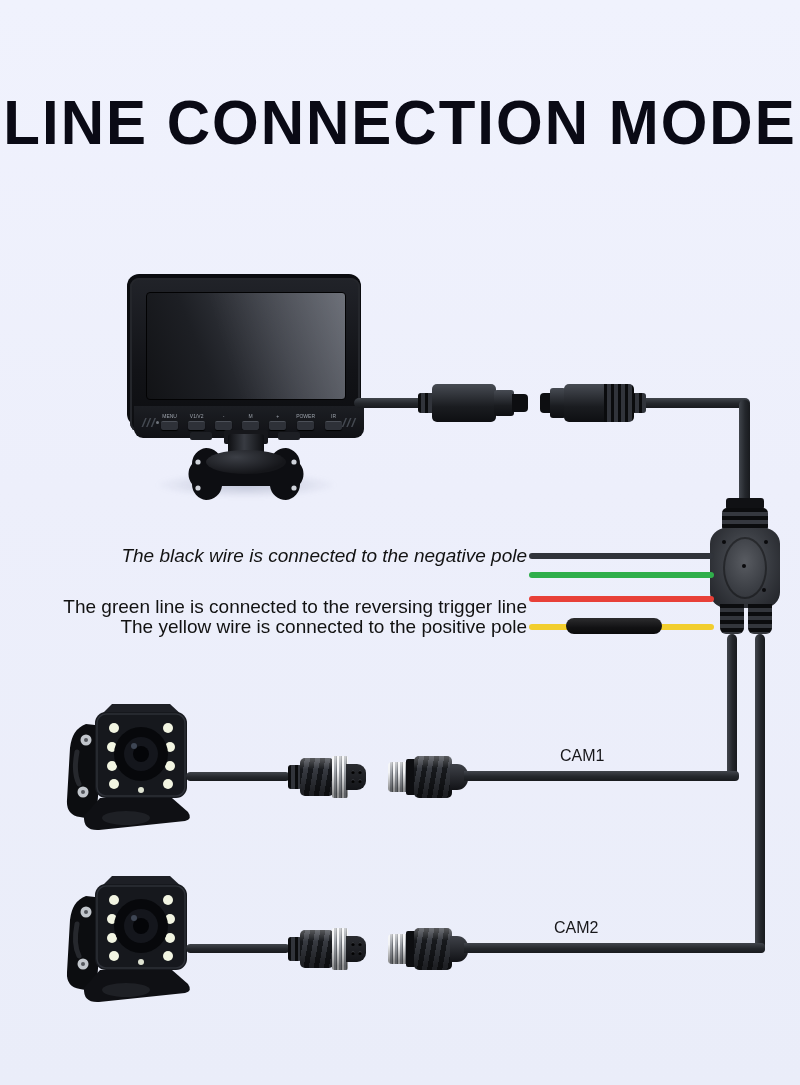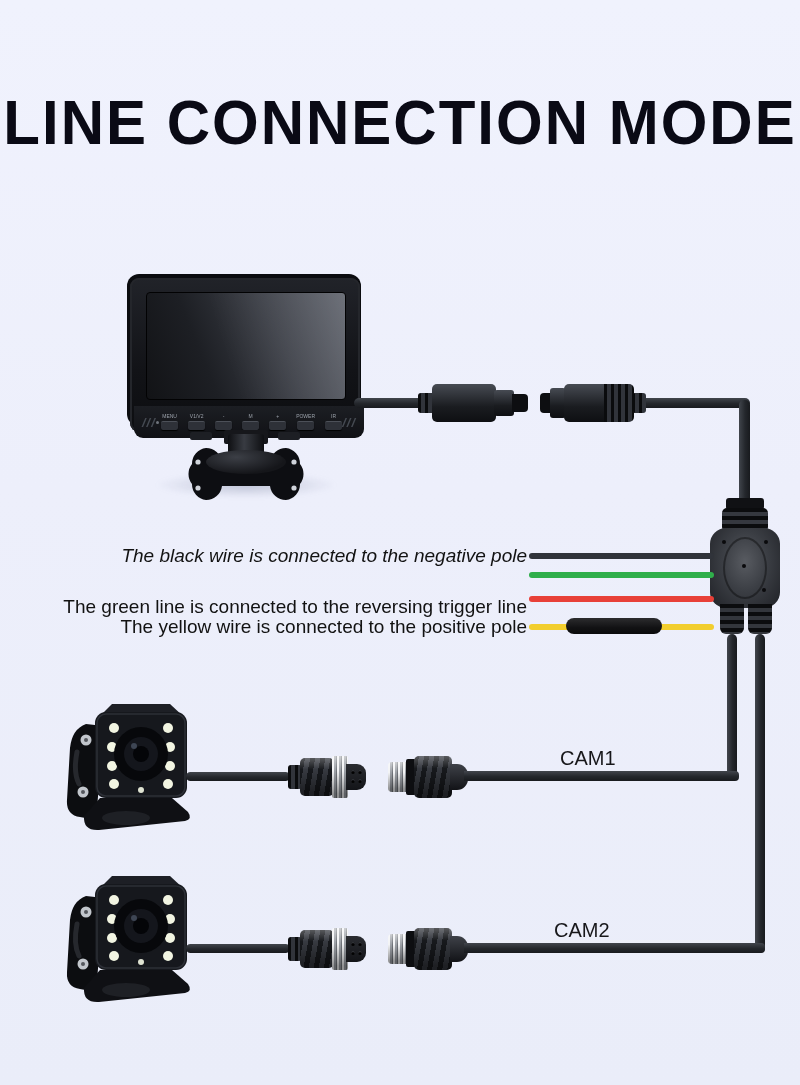--- a/index.html
+++ b/index.html
@@ -70,21 +70,21 @@
   .sp-stub{position:absolute;top:108px;width:24px;height:30px;border-radius:0 0 6px 6px;
       background:repeating-linear-gradient(180deg,#0b0c0e 0 4px,#33363c 4px 8px);}
 
   
   .wire-label{position:absolute;left:0;width:527px;text-align:right;font-size:19px;color:#121212;line-height:22px;}
   .wire{position:absolute;left:529px;width:185px;height:6px;border-radius:3px;}
   .fuse{position:absolute;left:566px;top:618px;width:96px;height:16px;border-radius:8px;
         background:linear-gradient(180deg,#2c2c2e,#121214 60%,#0a0a0b);}
 
   
-  .cam-label{position:absolute;font-size:20px;color:#17171a;}
+  .cam-label{position:absolute;font-size:16px;color:#17171a;}
 
   svg{display:block;}
 </style>
 </head>
 <body>
 
 <div id="canvas">
 
   <h1 class="page-title">LINE CONNECTION MODE</h1>
 

